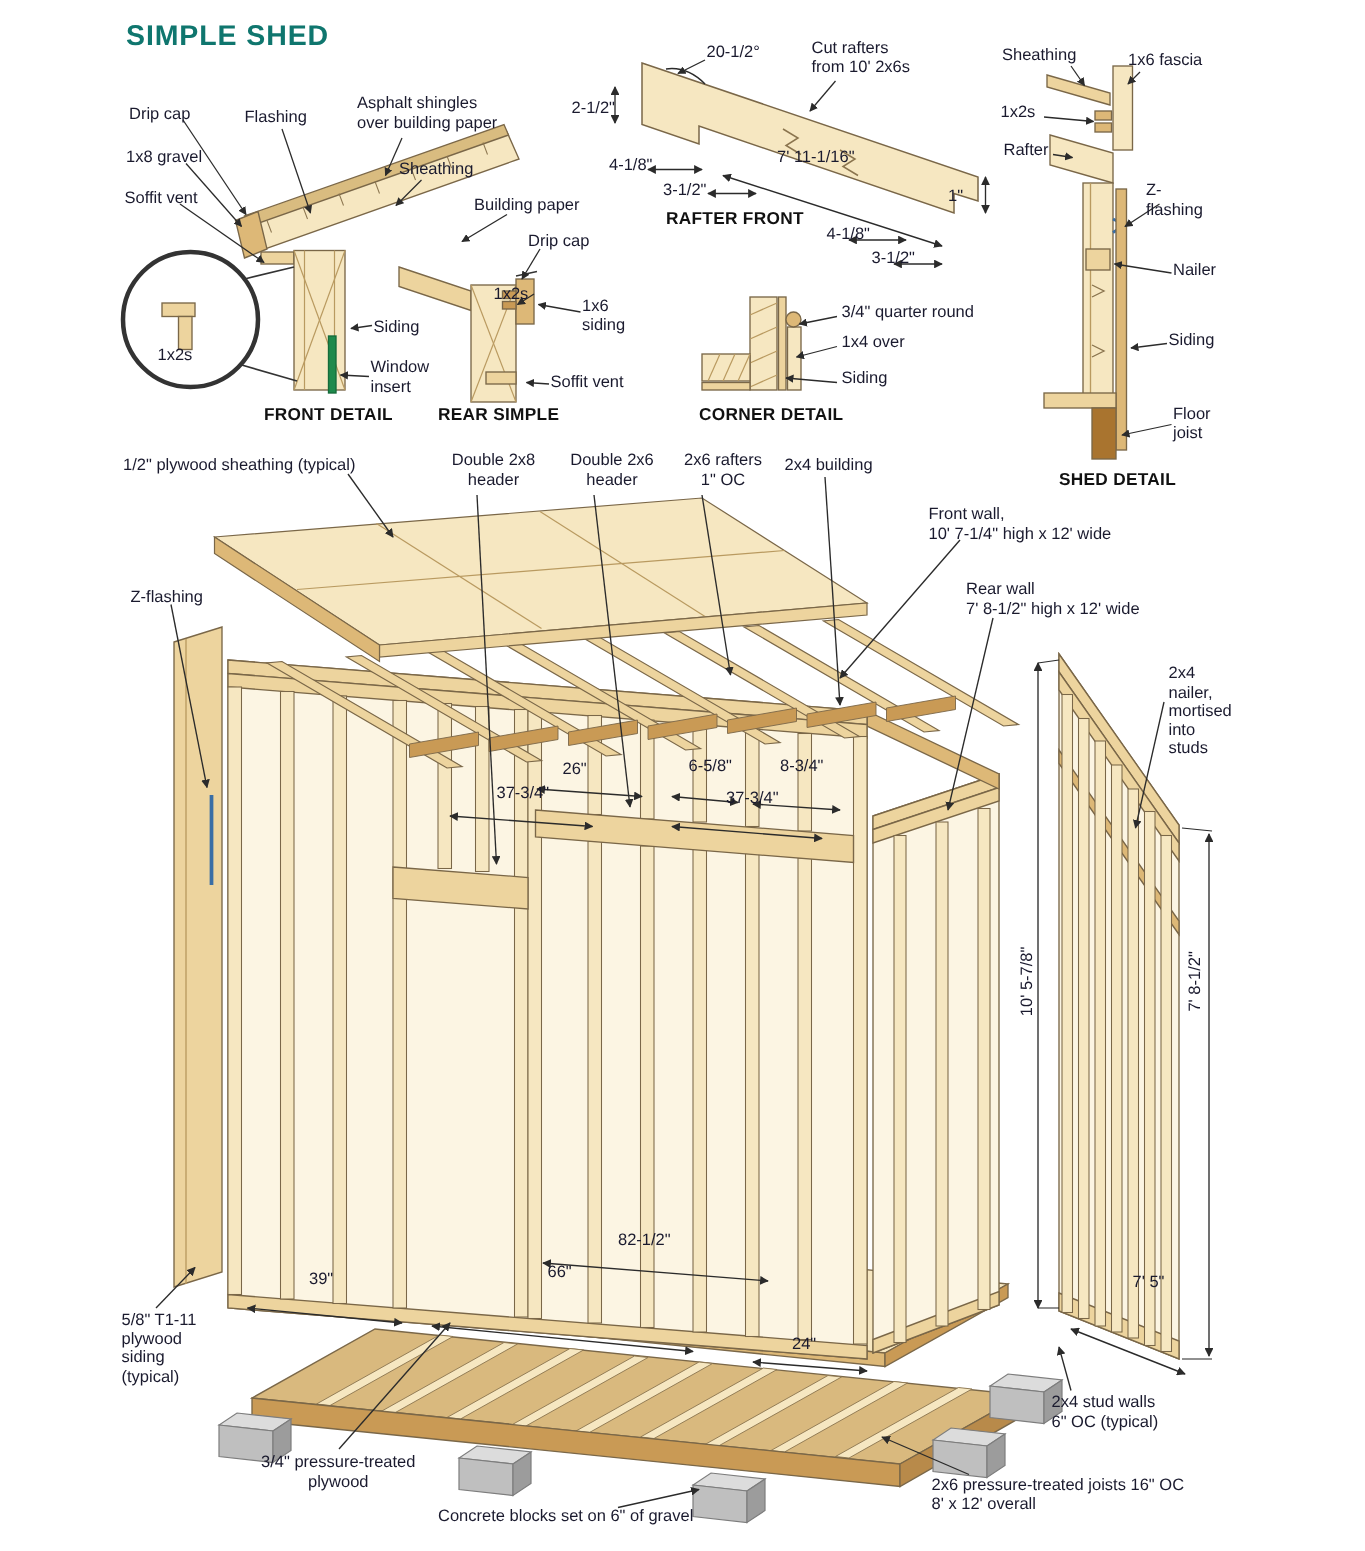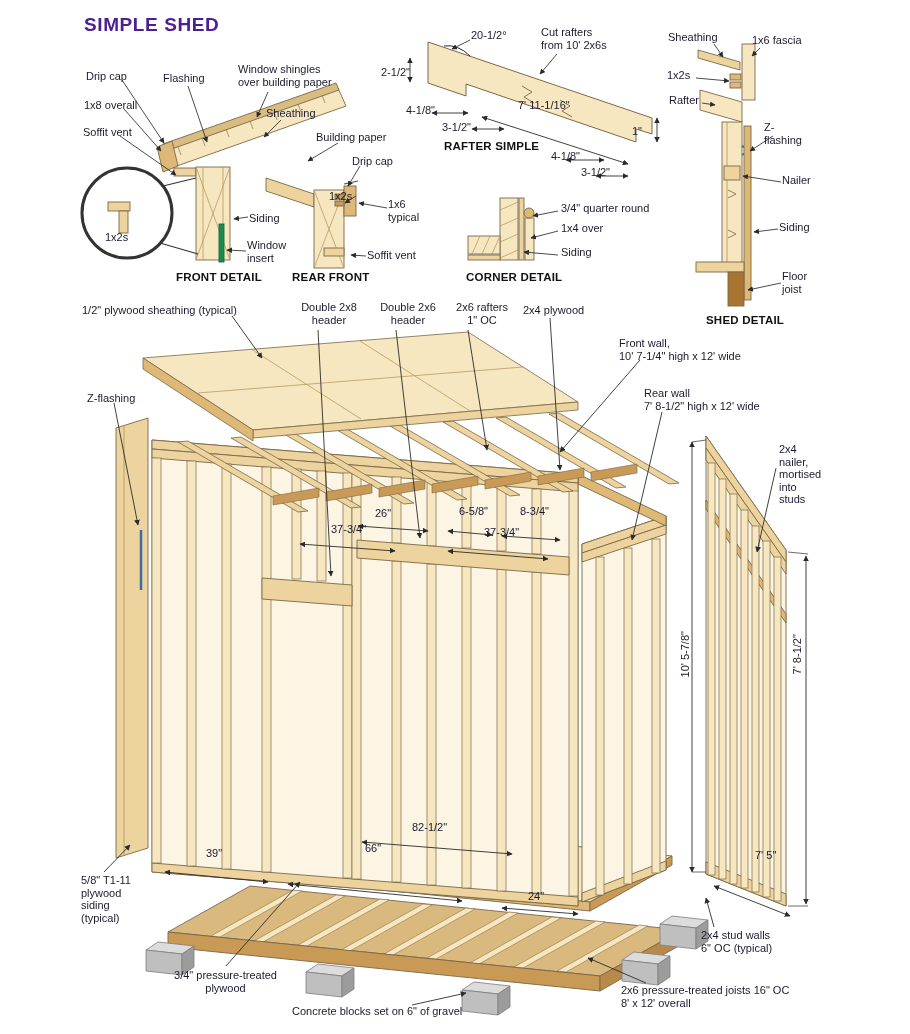--- a/index.html
+++ b/index.html
@@ -7,21 +7,21 @@
     position:relative;width:910px;height:1034px;background:#ffffff;
     font-family:"Liberation Sans",sans-serif;color:#1a1a2e;overflow:hidden;
   }
   .canvas svg{position:absolute;left:0;top:0;}
   .lbl{
     position:absolute;font-size:11px;line-height:1.14;
     white-space:pre-line;color:#1a1a2e;
   }
   .cap{font-weight:700;font-size:11.5px;letter-spacing:.2px;color:#111;}
   .ttl{
-    position:absolute;font-size:19px;font-weight:700;letter-spacing:.6px;color:#4c1d95;
+    position:absolute;font-size:19px;font-weight:700;letter-spacing:.6px;color:#0f766e;
   }
   .ctr{text-align:center;}
 </style>
 </head>
 <body>
 
 <div class="canvas">
 
 <svg width="910" height="1034" viewBox="0 0 910 1034">
   <defs>
@@ -340,48 +340,48 @@
     <line x1="781" y1="182" x2="743" y2="176"></line>
     <line x1="778" y1="229" x2="754" y2="232"></line>
     <line x1="781" y1="283" x2="748" y2="290"></line>
   </g>
 </svg>
 
   <div class="ttl" style="left:84px;top:14px">SIMPLE SHED</div>
 
   <div class="lbl" style="left:86px;top:70px">Drip cap</div>
   <div class="lbl" style="left:163px;top:72px">Flashing</div>
-  <div class="lbl" style="left:238px;top:63px">Window shingles
+  <div class="lbl" style="left:238px;top:63px">Asphalt shingles
 over building paper</div>
-  <div class="lbl" style="left:84px;top:99px">1x8 overall</div>
+  <div class="lbl" style="left:84px;top:99px">1x8 gravel</div>
   <div class="lbl" style="left:266px;top:107px">Sheathing</div>
   <div class="lbl" style="left:316px;top:131px">Building paper</div>
   <div class="lbl" style="left:83px;top:126px">Soffit vent</div>
   <div class="lbl" style="left:105px;top:231px">1x2s</div>
   <div class="lbl" style="left:249px;top:212px">Siding</div>
   <div class="lbl" style="left:247px;top:239px">Window
 insert</div>
   <div class="lbl cap" style="left:176px;top:271px">FRONT DETAIL</div>
 
   <div class="lbl" style="left:352px;top:155px">Drip cap</div>
   <div class="lbl" style="left:329px;top:190px">1x2s</div>
   <div class="lbl" style="left:388px;top:198px">1x6
-typical</div>
+siding</div>
   <div class="lbl" style="left:367px;top:249px">Soffit vent</div>
-  <div class="lbl cap" style="left:292px;top:271px">REAR FRONT</div>
+  <div class="lbl cap" style="left:292px;top:271px">REAR SIMPLE</div>
 
   <div class="lbl" style="left:471px;top:29px">20-1/2°</div>
   <div class="lbl" style="left:541px;top:26px">Cut rafters
 from 10' 2x6s</div>
   <div class="lbl" style="left:381px;top:66px">2-1/2"</div>
   <div class="lbl" style="left:406px;top:104px">4-1/8"</div>
   <div class="lbl" style="left:442px;top:121px">3-1/2"</div>
   <div class="lbl" style="left:518px;top:99px">7' 11-1/16"</div>
   <div class="lbl" style="left:632px;top:125px">1"</div>
-  <div class="lbl cap" style="left:444px;top:140px">RAFTER SIMPLE</div>
+  <div class="lbl cap" style="left:444px;top:140px">RAFTER FRONT</div>
   <div class="lbl" style="left:551px;top:150px">4-1/8"</div>
   <div class="lbl" style="left:581px;top:166px">3-1/2"</div>
 
   <div class="lbl" style="left:561px;top:202px">3/4" quarter round</div>
   <div class="lbl" style="left:561px;top:222px">1x4 over</div>
   <div class="lbl" style="left:561px;top:246px">Siding</div>
   <div class="lbl cap" style="left:466px;top:271px">CORNER DETAIL</div>
 
   <div class="lbl" style="left:668px;top:31px">Sheathing</div>
   <div class="lbl" style="left:752px;top:34px">1x6 fascia</div>
@@ -395,21 +395,21 @@
 joist</div>
   <div class="lbl cap" style="left:706px;top:314px">SHED DETAIL</div>
 
   <div class="lbl" style="left:82px;top:304px">1/2" plywood sheathing (typical)</div>
   <div class="lbl ctr" style="left:292px;top:301px;width:74px">Double 2x8
 header</div>
   <div class="lbl ctr" style="left:371px;top:301px;width:74px">Double 2x6
 header</div>
   <div class="lbl ctr" style="left:445px;top:301px;width:74px">2x6 rafters
 1" OC</div>
-  <div class="lbl" style="left:523px;top:304px">2x4 plywood</div>
+  <div class="lbl" style="left:523px;top:304px">2x4 building</div>
   <div class="lbl" style="left:619px;top:337px">Front wall,
 10' 7-1/4" high x 12' wide</div>
   <div class="lbl" style="left:644px;top:387px">Rear wall
 7' 8-1/2" high x 12' wide</div>
   <div class="lbl" style="left:87px;top:392px">Z-flashing</div>
   <div class="lbl" style="left:779px;top:443px;width:60px">2x4
 nailer,
 mortised
 into
 studs</div>

